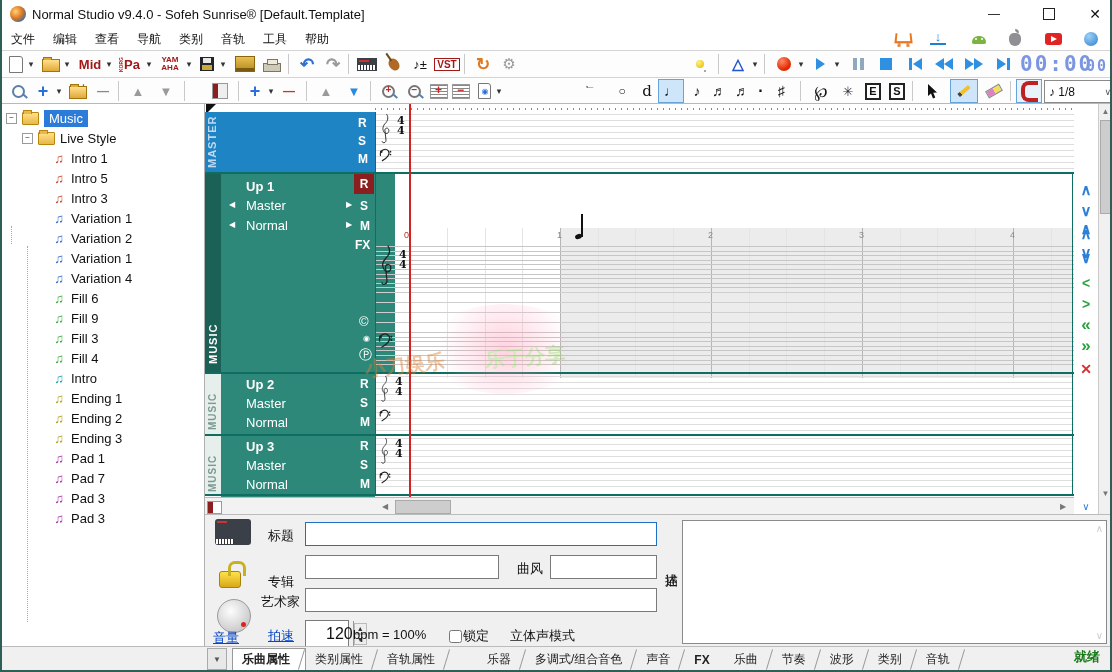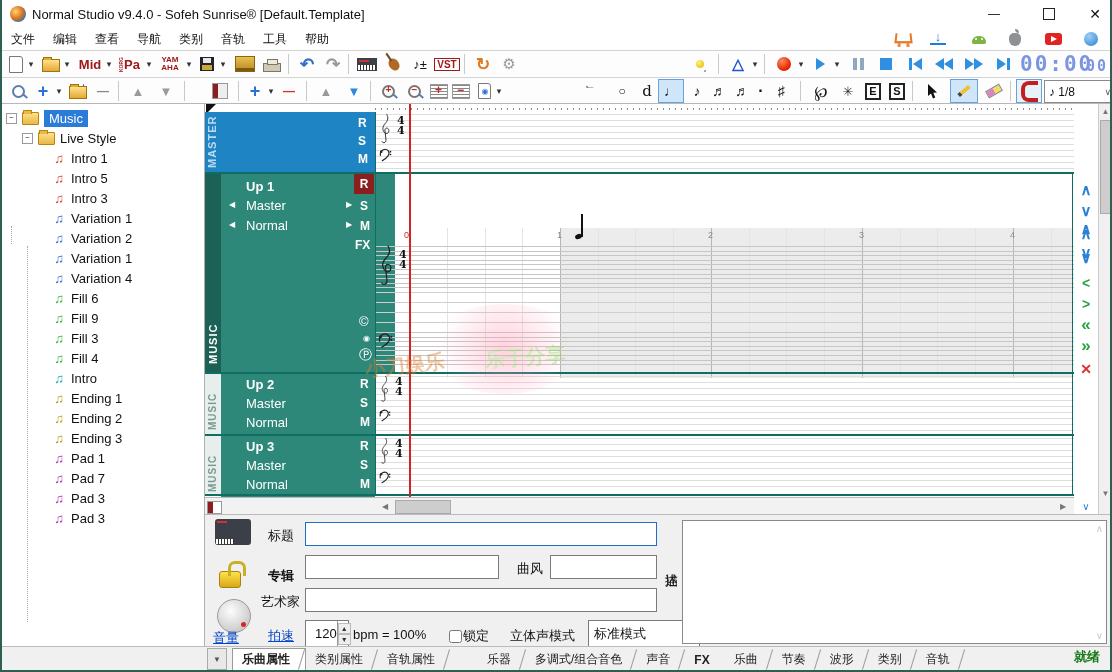--- a/index.html
+++ b/index.html
@@ -588,43 +588,39 @@
     <div class="abs" style="left:14px;top:44px;">
         <div class="lock"></div>
       </div>
     <div class="abs" style="left:12px;top:84px;">
         <div class="knob"></div>
       </div>
     <div class="abs link" style="left:8px;top:114px;">音量</div>
 
     <div class="abs lbl" style="left:63px;top:12px;">标题</div>
     <input class="abs fld" style="left: 100px; top: 7px; width: 352px; border: 1.5px solid rgb(31, 111, 196);" value="">
-    <div class="abs lbl" style="left:63px;top:52px;font-weight:bold;">专辑</div>
+    <div class="abs lbl" style="left:63px;top:58px;">专辑</div>
     <input class="abs fld" style="left: 100px; top: 40px; width: 194px;" value="">
     <div class="abs lbl" style="left:312px;top:45px;">曲风</div>
     <input class="abs fld" style="left: 345px; top: 40px; width: 107px;" value="">
     <div class="abs lbl" style="left:56px;top:78px;">艺术家</div>
     <input class="abs fld" style="left: 100px; top: 73px; width: 352px;" value="">
 
     <div class="abs link" style="left:63px;top:112px;">拍速</div>
     <div class="abs" style="left:100px;top:105px;width:42px;height:25px;border:1px solid #7a7a7a;background:#fff;display:flex;">
-      <span style="flex:1;display:flex;align-items:center;padding-left:9px;font-size:13px;">120</span>
+      <span style="flex:1;display:flex;align-items:center;padding-left:20px;font-size:16px;">120</span>
       <span class="spin">
           <span>▲</span>
           <span>▼</span>
         </span>
     </div>
     <div class="abs lbl" style="left:148px;top:112px;">bpm = 100%</div>
     <input type="checkbox" class="abs" style="left: 240px; top: 112px; width: 13px; height: 13px;">
     <div class="abs lbl" style="left:258px;top:112px;">锁定</div>
     <div class="abs lbl" style="left:305px;top:112px;">立体声模式</div>
-    <div class="abs" style="left:383px;top:105px;width:100px;height:25px;border:1px solid #7a7a7a;background:#fff;display:flex;align-items:center;justify-content:space-between;padding:0 5px;">
-      <span style="font-size:13px;">标准模式</span>
-      <span style="font-size:9px;color:#555;">∨</span>
-    </div>
 
     <div class="abs" style="left:457px;top:48px;writing-mode:vertical-rl;font-size:13px;color:#111;">描述</div>
     <div class="abs" style="left:477px;top:5px;width:423px;height:122px;background:#fff;border:1px solid #8a8a8a;">
       <div class="abs" style="right:3px;top:2px;color:#ccc;font-size:10px;">∧</div>
       <div class="abs" style="right:3px;bottom:2px;color:#ccc;font-size:10px;">∨</div>
     </div>
   </div>
 
   <div class="abs" style="left:0;top:646px;width:1112px;height:24px;background:#f0f0f0;border-top:1px solid #bbb;box-sizing:border-box;display:flex;align-items:flex-end;">
     <div class="flexc" style="width:18px;height:20px;margin-left:205px;border:1px solid #aaa;background:#e8e8e8;color:#555;font-size:8px;">▼</div>

